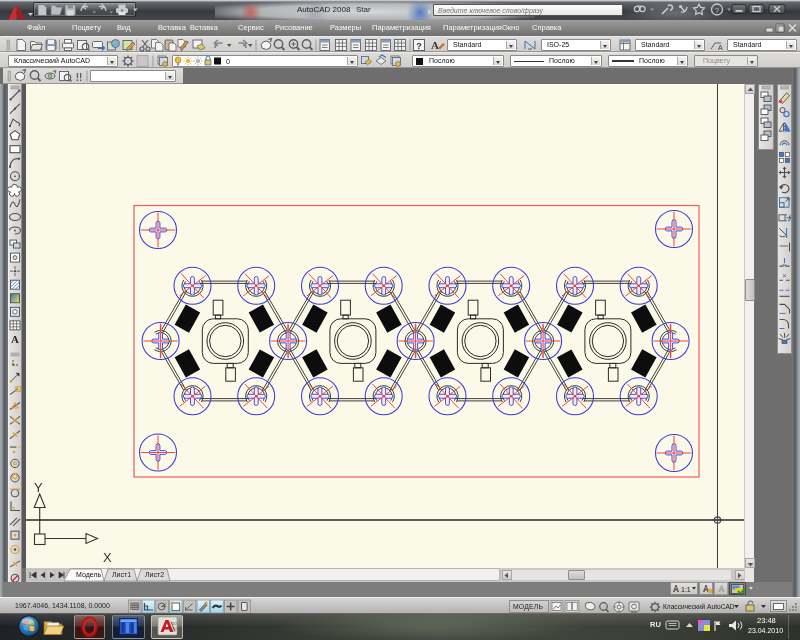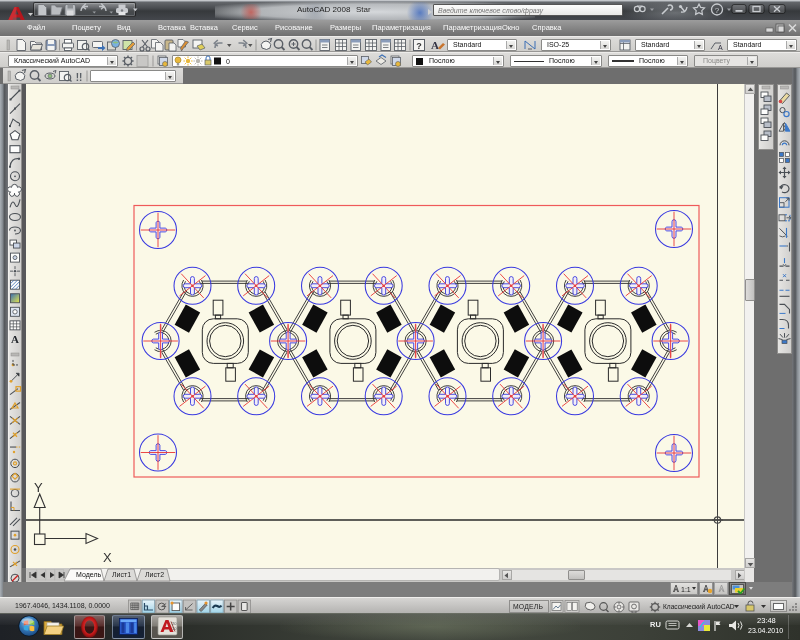--- a/index.html
+++ b/index.html
@@ -68,21 +68,21 @@
 <rect x="44" y="4.5" width="16" height="9" rx="2" fill="rgba(255,255,255,0.14)" stroke="rgba(10,10,10,0.55)"></rect>
       <path d="M49 6.3 l6 5.4 M55 6.3 l-6 5.4" stroke="#c9ccd0" stroke-width="1.4"></path>
 </svg>
   </div>
 <div class="abs" style="left:0;top:20px;width:800px;height:16px;background:linear-gradient(#9c9c9c,#6f6f6f)">
     <div class="mitem" style="left:27px">Файл</div>
     <div class="mitem" style="left:72px">Поцвету</div>
     <div class="mitem" style="left:117px">Вид</div>
     <div class="mitem" style="left:158px">Вставка</div>
     <div class="mitem" style="left:190px">Вставка</div>
-    <div class="mitem" style="left:232px">Сервис</div>
+    <div class="mitem" style="left:238px">Сервис</div>
     <div class="mitem" style="left:275px">Рисование</div>
     <div class="mitem" style="left:330px">Размеры</div>
     <div class="mitem" style="left:372px">Параметризация</div>
     <div class="mitem" style="left:443px">Параметризация</div>
     <div class="mitem" style="left:502px">Окно</div>
     <div class="mitem" style="left:532px">Справка</div>
     <svg class="abs" style="left:765px;top:3px" width="34" height="11">
 <rect x="1" y="5" width="7" height="4" fill="#d9d9d9" stroke="#555" stroke-width="0.6"></rect>
 <rect x="11" y="1" width="8" height="8" fill="#bdbdbd" stroke="#555" stroke-width="0.8"></rect>
       <rect x="13" y="3" width="6" height="6" fill="#d9d9d9" stroke="#555" stroke-width="0.8"></rect>

